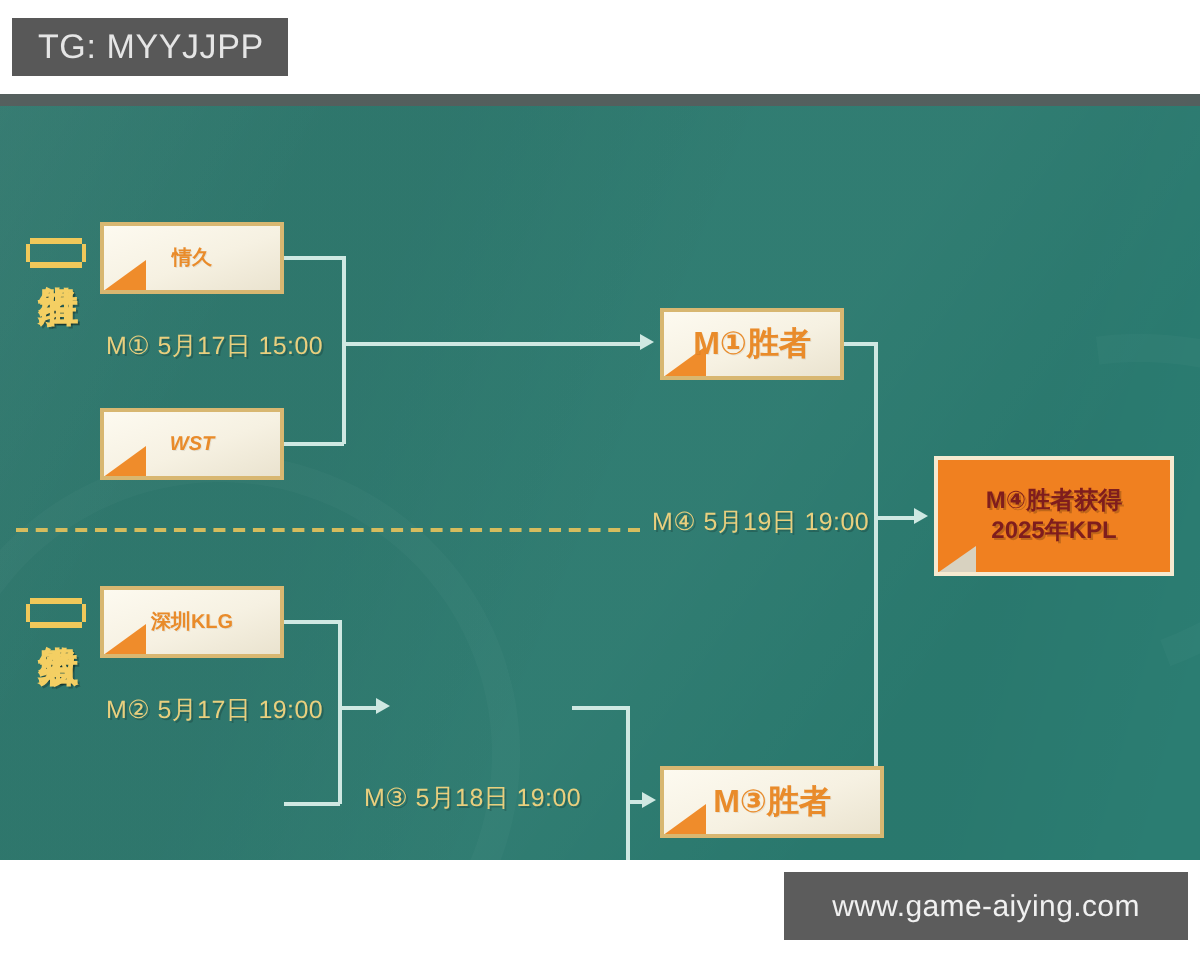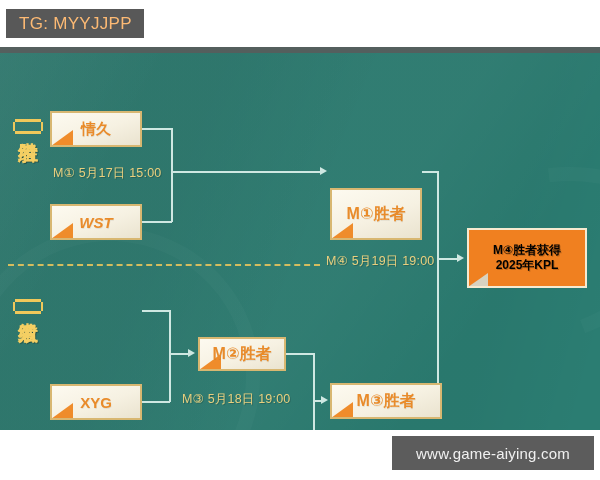--- a/index.html
+++ b/index.html
@@ -15,21 +15,21 @@
   }
 
   
   #tg-tag {
     position: absolute;
     left: 6px;
     top: 9px;
     width: 138px;
     height: 29px;
     background: #585858;
-    color: #fdba74;
+    color: #e5e5e5;
     font-size: 17px;
     letter-spacing: 0.3px;
     display: flex;
     align-items: center;
     padding-left: 13px;
   }
 
   
   #bracket-canvas {
     position: absolute;
@@ -143,46 +143,46 @@
     position: absolute;
     left: -1px;
     bottom: -1px;
     width: 0; height: 0;
     border-style: solid;
     border-width: 0 0 16px 22px;
     border-color: transparent transparent #ef8c2b transparent;
   }
   .node .node-label { position: relative; z-index: 2; }
 
-  .node.team  { font-size: 15px; }
+  .node.team  { font-size: 10px; }
   .node.match { font-size: 16px; }
 
   #node-qingjiu  { left: 50px;  top: 64px;  width: 92px; height: 36px; }
   #node-wst      { left: 50px;  top: 157px; width: 92px; height: 36px; font-style: italic; }
   #node-klg      { left: 50px;  top: 246px; width: 92px; height: 36px; }
   #node-xyg      { left: 50px;  top: 337px; width: 92px; height: 36px; }
 
-  #node-m1w      { left: 330px; top: 107px; width: 92px; height: 52px; margin-top: 34px; }
+  #node-m1w      { left: 330px; top: 107px; width: 92px; height: 36px; }
   #node-m2w      { left: 198px; top: 290px; width: 88px; height: 34px; }
   #node-m3w      { left: 330px; top: 336px; width: 112px; height: 36px; }
 
   
   #node-final {
     position: absolute;
     left: 467px;
     top: 181px;
     width: 120px;
     height: 60px;
     background: #f08020;
     border: 2px solid #f6ead0;
     display: flex;
     flex-direction: column;
     align-items: center;
     justify-content: center;
-    color: #000000;
+    color: #7f1d1d;
     font-size: 12px;
     font-weight: bold;
     line-height: 1.25;
     text-align: center;
     text-shadow: 1px 1px 0 rgba(0,0,0,0.2);
     overflow: hidden;
   }
   #node-final::before {
     content: "";
     position: absolute;
@@ -294,39 +294,37 @@
   <div class="ln v" style="left:437px; top:124px; height:230px;"></div>
   <div class="ln h" style="left:437px; top:211px; width:21px;"></div>
   <div class="arrow" style="left:457px; top:207px;"></div>
 
   <div class="node team" id="node-qingjiu">
     <span class="node-label">情久</span>
   </div>
   <div class="node team" id="node-wst">
     <span class="node-label">WST</span>
   </div>
-  <div class="node team" id="node-xyg">
-    <span class="node-label">XYG</span>
+  <div class="node team" id="node-klg">
+    <span class="node-label">深圳KLG</span>
   </div>
 
   <div class="node match" id="node-m1w">
     <span class="node-label">M①胜者</span>
-  </div>
-  <div class="node match" id="node-m2w">
-    <span class="node-label">M②胜者</span>
   </div>
 
   <div class="node match" id="node-m3w">
     <span class="node-label">M③胜者</span>
   </div>
 
   <div id="node-final">
     <span class="fl">M④胜者获得</span>
     <span class="fl">2025年KPL</span>
   </div>
 
   <div class="match-time" id="time-m1">M① 5月17日 15:00</div>
+  <div class="match-time" id="time-m2">M② 5月17日 19:00</div>
   <div class="match-time" id="time-m3">M③ 5月18日 19:00</div>
   <div class="match-time" id="time-m4">M④ 5月19日 19:00</div>
 
 </div>
 
 <div id="footer-tag">www.game-aiying.com</div>
 
 </body></html>

